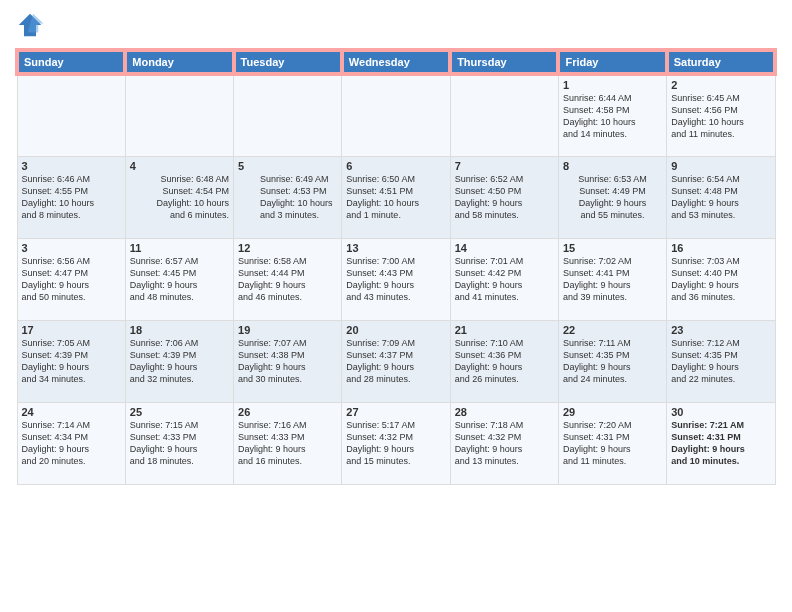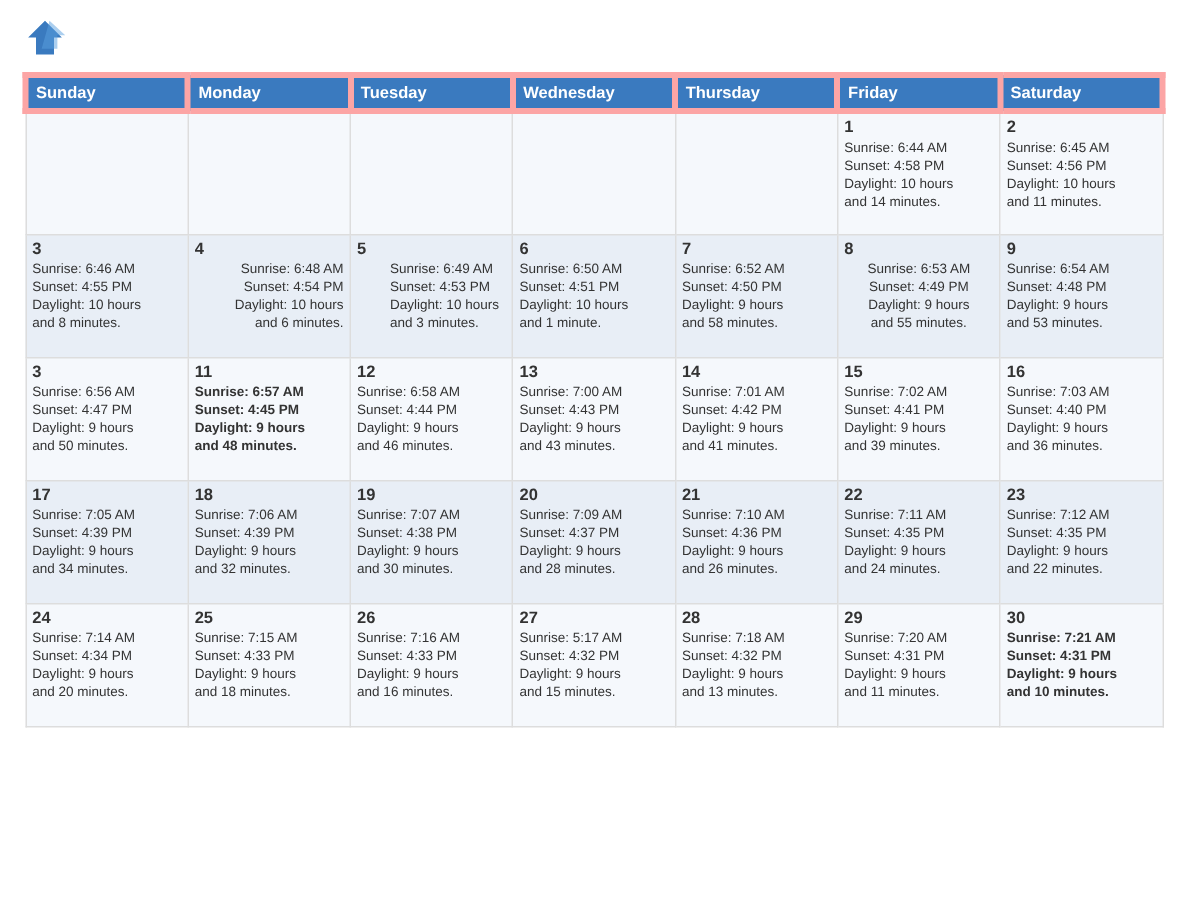--- a/index.html
+++ b/index.html
@@ -202,21 +202,21 @@
         <tr>
           <td>
             <span class="day-num">3</span>
             <div class="day-info" style="white-space: pre-line;">Sunrise: 6:56 AM
 Sunset: 4:47 PM
 Daylight: 9 hours
 and 50 minutes.</div>
           </td>
           <td>
             <span class="day-num">11</span>
-            <div class="day-info" style="white-space: pre-line; font-weight: bold;">Sunrise: 6:57 AM
+            <div class="day-info" style="white-space: pre-line;">Sunrise: 6:57 AM
 Sunset: 4:45 PM
 Daylight: 9 hours
 and 48 minutes.</div>
           </td>
           <td>
             <span class="day-num">12</span>
             <div class="day-info" style="white-space: pre-line;">Sunrise: 6:58 AM
 Sunset: 4:44 PM
 Daylight: 9 hours
 and 46 minutes.</div>

